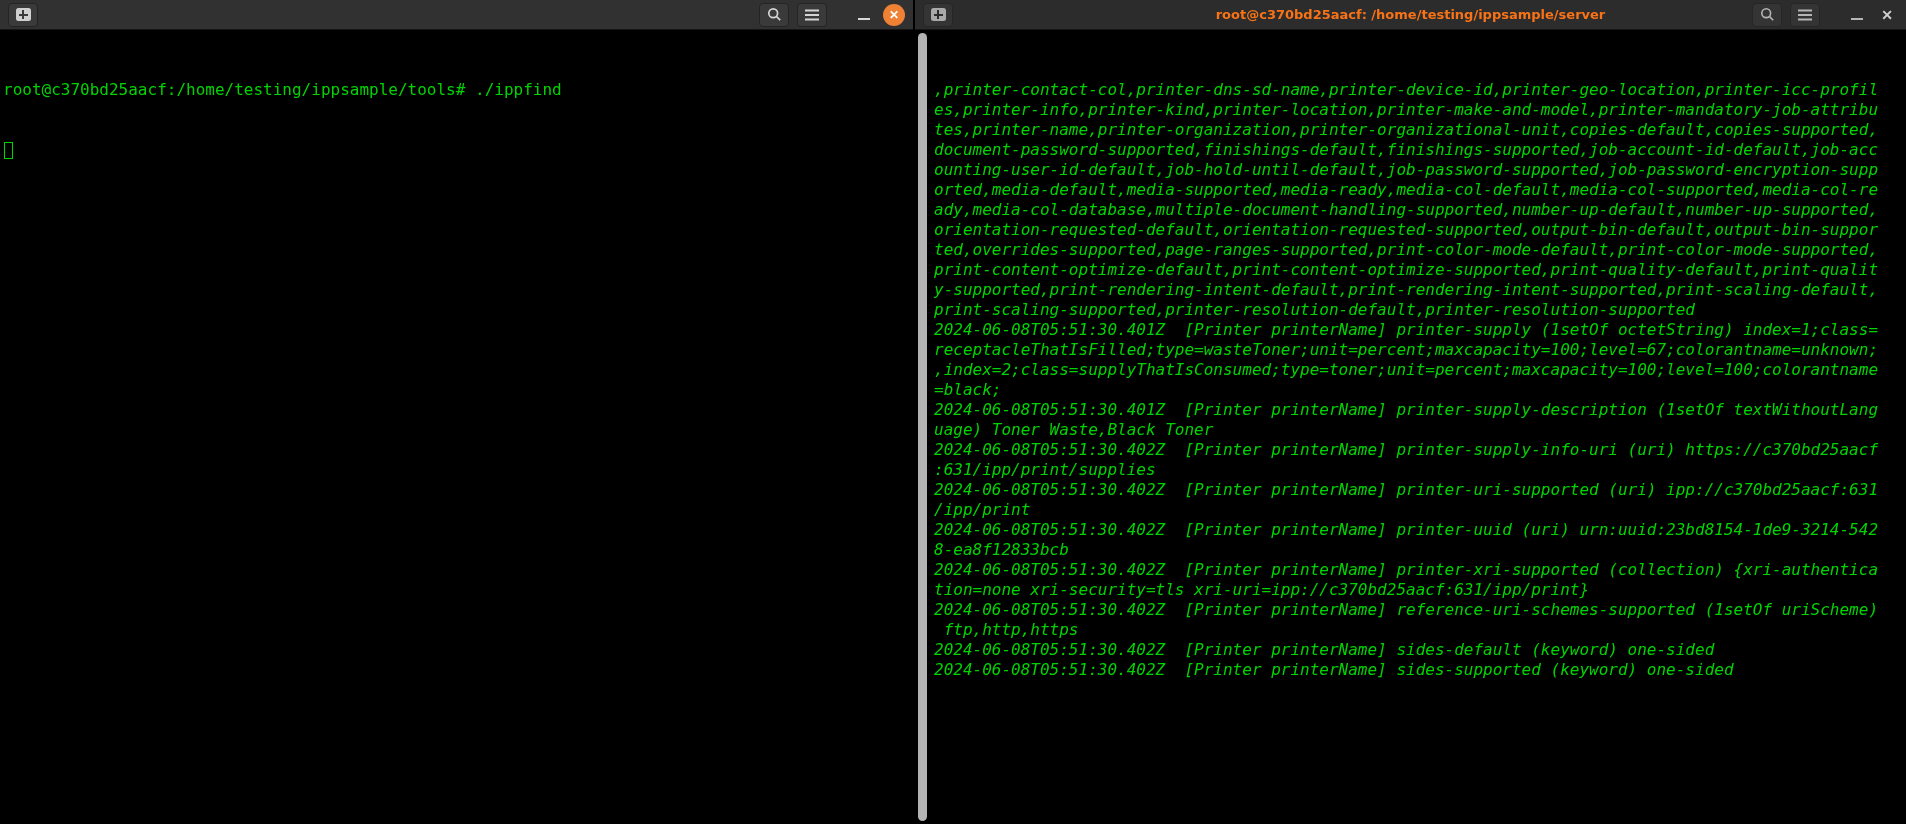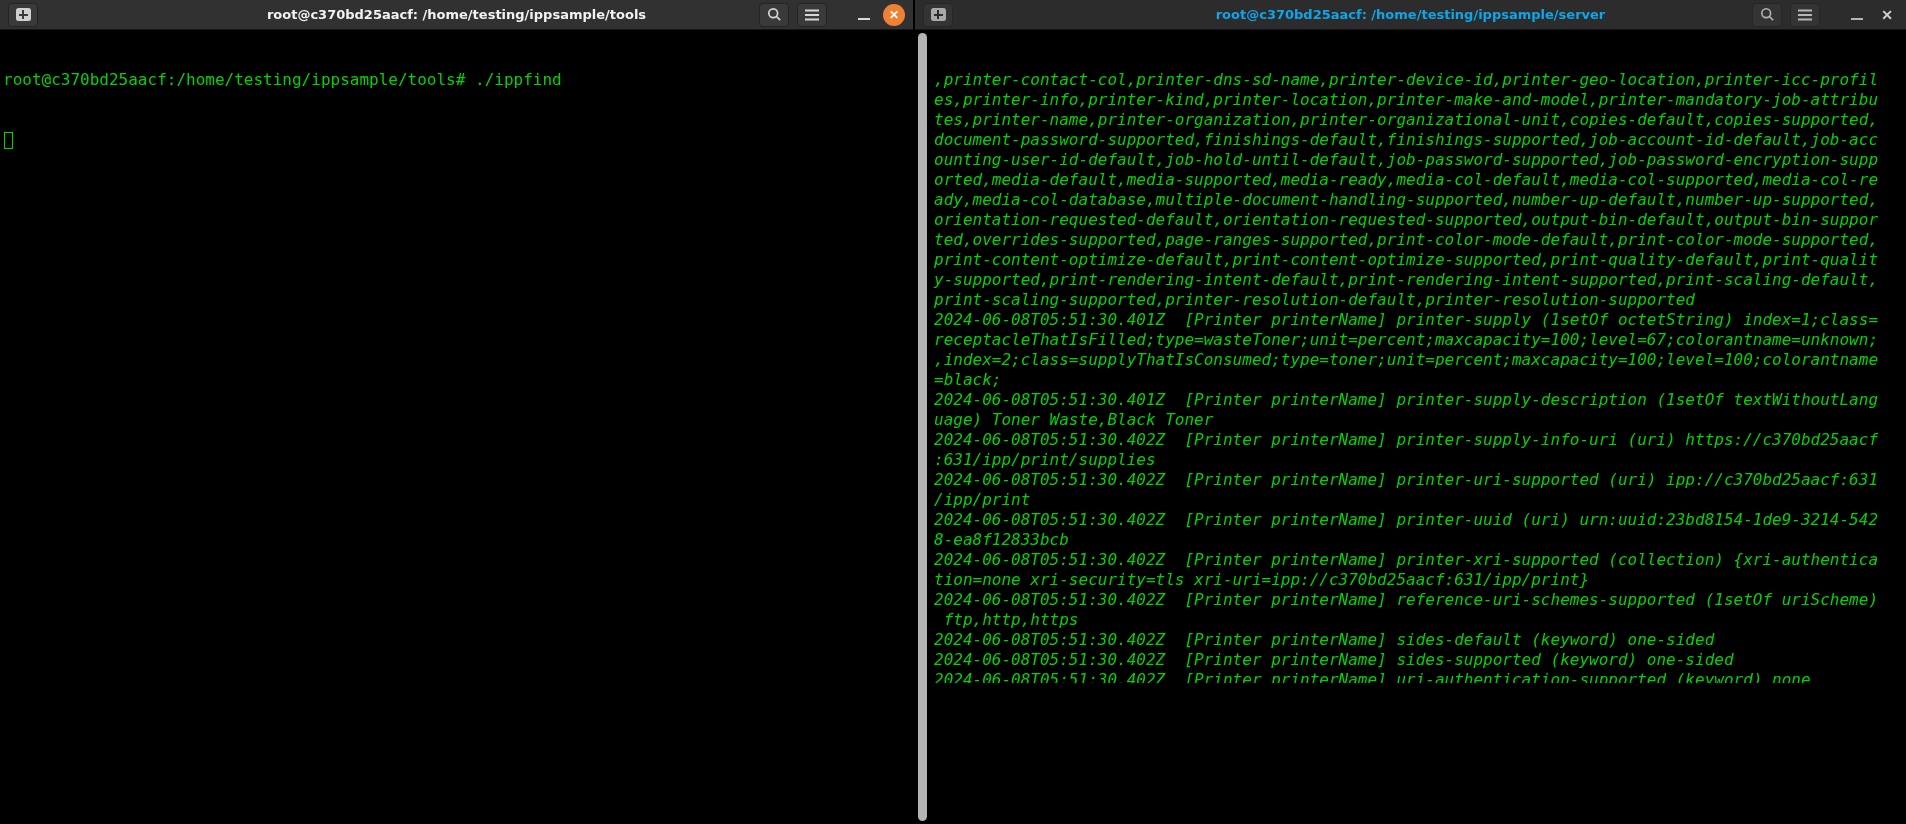--- a/index.html
+++ b/index.html
@@ -18,21 +18,21 @@
   }
   .left  .headerbar { background:#313131; }
   .right .headerbar { background:#2c2c2c; }
 
   .headerbar .title {
     position:absolute; left:0; right:0; text-align:center;
     font-size:13px; font-weight:bold; pointer-events:none;
     white-space:nowrap;
   }
   .left  .headerbar .title { color:#f2f2f2; }
-  .right .headerbar .title { color:#0ea5e9; }
+  .right .headerbar .title { color:#f97316; }
 
   .hbtn {
     display:flex; align-items:center; justify-content:center;
     width:30px; height:24px; border-radius:4px; border:1px solid #242424;
     background:#3a3a3a; cursor:pointer; z-index:2; flex:none;
   }
   .right .hbtn { background:#343434; border-color:#262626; }
   .hbtn.flat { background:transparent; border:none; width:22px; }
 
   .controls { margin-left:auto; display:flex; align-items:center; gap:8px; z-index:2; }
@@ -54,21 +54,21 @@
     color:#fff; font-size:12px; font-weight:bold; line-height:22px; text-align:center;
     cursor:pointer; z-index:2; flex:none;
   }
   .close-btn.plain { background:transparent; color:#cfcfcf; font-size:14px; }
 
   
   .term {
     position:relative; height:653px; overflow:hidden; background:#000;
     font-family:"DejaVu Sans Mono","Liberation Mono",monospace;
     font-size:16px; line-height:20px; color:#00d400;
-    white-space:pre; padding-top:0;
+    white-space:pre; padding-top:10px;
   }
   .left  .term { padding-left:3px; }
   .right .term { padding-left:19px;font-style:italic; }
   .term pre {
     font:inherit; color:inherit; white-space:pre; margin:0;
   }
   .tline { white-space:pre; }
 
   .cursor {
     display:inline-block; width:9px; height:17px;
@@ -83,21 +83,20 @@
   }
 </style>
 </head>
 <body>
 
 <section class="window left">
   <header class="headerbar">
     <button class="hbtn">
       <span class="newtab-icon"></span>
     </button>
-    <div class="title">root@c370bd25aacf: /home/testing/ippsample/tools</div>
     <div class="controls">
       <button class="hbtn">
         <svg width="15" height="15" viewBox="0 0 15 15">
           <circle cx="6.2" cy="6.2" r="4.4" fill="none" stroke="#d5d5d5" stroke-width="1.7"></circle>
           <line x1="9.6" y1="9.6" x2="13.2" y2="13.2" stroke="#d5d5d5" stroke-width="1.7"></line>
         </svg>
       </button>
       <button class="hbtn">
         <svg width="14" height="12" viewBox="0 0 14 12">
           <rect x="0" y="0.5" width="14" height="2" fill="#d5d5d5"></rect>

